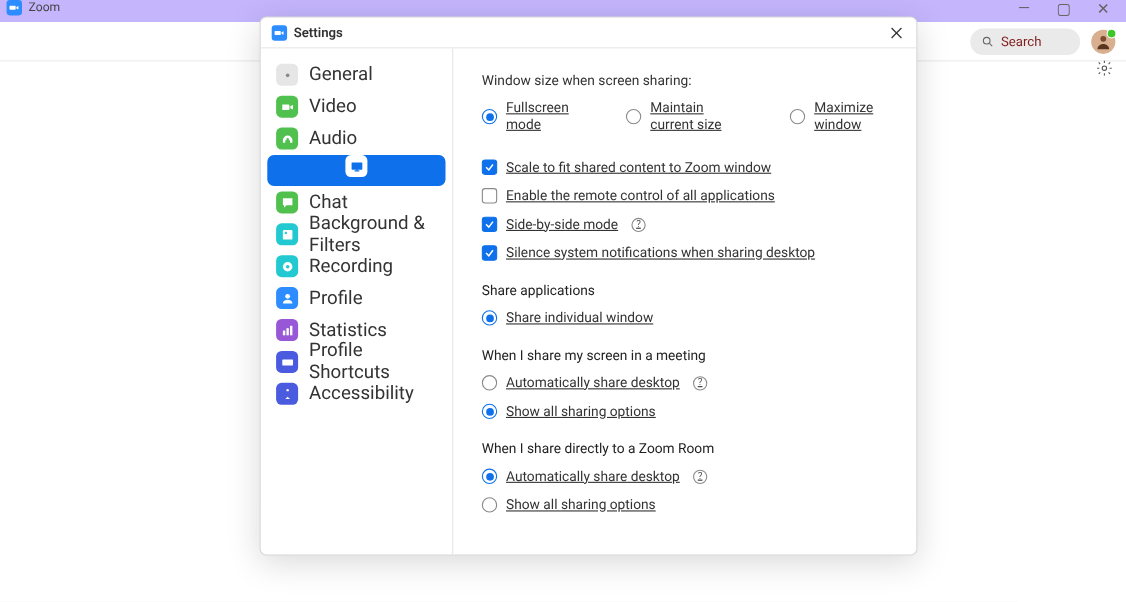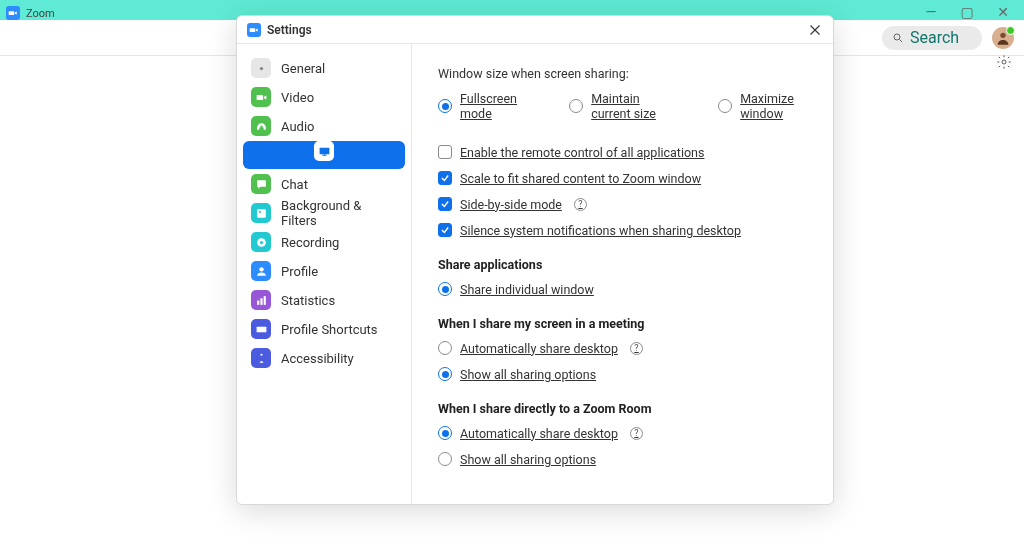--- a/index.html
+++ b/index.html
@@ -1,28 +1,28 @@
 <!DOCTYPE html>
 <html><head>
   <meta charset="utf-8">
   <style>
     * { margin: 0; padding: 0; box-sizing: border-box; font-family: -apple-system, BlinkMacSystemFont, "Segoe UI", Roboto, Helvetica, Arial, sans-serif; }
     body { width: 1024px; height: 547px; background: #f7f7f7; overflow: hidden; position: relative; }
 
     
-    .titlebar { height: 20px; background: #5eead4; display: flex; align-items: flex-end; padding: 0 6px; font-size: 11px; color: #444; }
+    .titlebar { height: 20px; background: #c4b5fd; display: flex; align-items: flex-start; padding: 0 6px; font-size: 11px; color: #444; }
     .titlebar-icon { width: 14px; height: 14px; background: #2d8cff; border-radius: 3px; display: inline-flex; align-items: center; justify-content: center; margin-right: 6px; }
     .titlebar-icon svg { width: 10px; height: 10px; fill: #fff; }
     .win-controls { margin-left: auto; display: flex; gap: 22px; color: #666; font-size: 14px; padding-right: 8px; }
     .win-controls span { width: 14px; text-align: center; }
 
     
     .toolbar { height: 36px; background: #fff; border-bottom: 1px solid #e5e5e5; display: flex; align-items: center; padding: 0 10px; }
     .toolbar-spacer { flex: 1; }
-    .search-box { display: flex; align-items: center; background: #eaeaea; border-radius: 12px; height: 24px; padding: 0 10px; width: 100px; font-size: 16px; color: #0f766e; gap: 6px; }
+    .search-box { display: flex; align-items: center; background: #eaeaea; border-radius: 12px; height: 24px; padding: 0 10px; width: 100px; font-size: 12px; color: #7f1d1d; gap: 6px; }
     .search-box svg { width: 12px; height: 12px; stroke: #666; fill: none; stroke-width: 2; }
     .avatar { width: 22px; height: 22px; border-radius: 50%; background: #d8b090; margin-left: 10px; position: relative; display:flex; align-items:center; justify-content:center; }
     .avatar svg { width:16px; height:16px; }
     .avatar::after { content:""; position:absolute; top:-1px; right:-1px; width:7px; height:7px; background:#3cc728; border-radius:50%; border:1.5px solid #fff; }
 
     .clientarea { position: absolute; top: 56px; left:0; right:0; bottom:0; background:#fff; }
     .gear-floating { position:absolute; top:54px; right:12px; color:#555; }
     .gear-floating svg { width:16px; height:16px; stroke:#555; fill:none; stroke-width:1.5; }
 
     
@@ -30,39 +30,39 @@
     .modal-header { height: 28px; display:flex; align-items:center; padding: 0 10px; border-bottom: 1px solid #e6e6e6; font-size: 12px; font-weight: 600; color:#333; }
     .modal-header-icon { width:14px; height:14px; background:#2d8cff; border-radius:3px; margin-right:6px; display:inline-flex; align-items:center; justify-content:center; }
     .modal-header-icon svg { width:10px; height:10px; fill:#fff; }
     .modal-close { margin-left:auto; width:16px; height:16px; display:flex; align-items:center; justify-content:center; }
     .modal-close svg { width:12px; height:12px; stroke:#333; stroke-width:1.5; }
 
     .modal-body { flex:1; display:flex; overflow:hidden; }
 
     
     .sidebar { width:175px; border-right:1px solid #e6e6e6; padding:10px 6px 10px 6px; }
-    .side-item { display:flex; align-items:center; gap:10px; height:28px; padding:0 8px; border-radius:6px; font-size:13px; color:#333; cursor:pointer; }
+    .side-item { display:flex; align-items:center; gap:10px; height:28px; padding:0 8px; border-radius:6px; font-size:17px; color:#333; cursor:pointer; }
     .side-item + .side-item { margin-top:1px; }
     .side-item .sicon { width:20px; height:20px; border-radius:5px; display:flex; align-items:center; justify-content:center; flex-shrink:0; }
     .side-item .sicon svg { width:13px; height:13px; }
     .side-item.selected { background:#0e71eb; color:#fff; font-weight:600;flex-direction:column; }
     .side-item.selected .sicon { background:#fff; }
     .side-item.selected .sicon svg { fill:#0e71eb; }
     .side-item.inactive .sicon { background:#e6e6e6; }
     .sicon.green { background:#50c04e; } .sicon.green svg { fill:#fff; }
     .sicon.cyan { background:#23c9d1; } .sicon.cyan svg { fill:#fff; }
     .sicon.blue { background:#2d8cff; } .sicon.blue svg { fill:#fff; }
     .sicon.purple { background:#9757d7; } .sicon.purple svg { fill:#fff; }
     .sicon.darkblue { background:#4b5be0; } .sicon.darkblue svg { fill:#fff; }
     .sicon.gray svg { fill:#888; }
 
     
     .content { flex:1; padding: 22px 26px 20px 26px; font-size:12.5px; color:#333; overflow:auto; }
     .content .label-plain { color:#333; margin-bottom:10px; }
-    .section-title { font-weight:700; margin-top:18px; margin-bottom:8px; color:#222; }
+    .section-title { font-weight:400; margin-top:18px; margin-bottom:8px; color:#222; }
     .radio-row { display:flex; gap:48px; margin-bottom:14px; }
     .ctrl-row { display:flex; align-items:center; gap:8px; margin-bottom:8px; min-height:18px;text-decoration:underline; }
     .ctrl-row + .ctrl-row { margin-top:0; }
     .check, .radio { width:14px; height:14px; display:inline-flex; align-items:center; justify-content:center; flex-shrink:0; }
     .check { border-radius:3px; border:1.5px solid #8a8a8a; }
     .check.checked { background:#0e71eb; border-color:#0e71eb; }
     .check.checked svg { width:10px; height:10px; stroke:#fff; stroke-width:2.2; fill:none; }
     .radio { border-radius:50%; border:1.5px solid #8a8a8a; }
     .radio.checked { border-color:#0e71eb; }
     .radio.checked::after { content:""; width:7px; height:7px; background:#0e71eb; border-radius:50%; }
@@ -239,32 +239,32 @@
           <span class="radio"></span>
           <span>Maintain current size</span>
         </div>
         <div class="ctrl-row">
           <span class="radio"></span>
           <span>Maximize window</span>
         </div>
       </div>
 
       <div class="ctrl-row">
-        <span class="check"></span>
-        <span>Enable the remote control of all applications</span>
-      </div>
-      <div class="ctrl-row">
         <span class="check checked">
             <svg viewBox="0 0 16 16">
               <polyline points="3,8 7,12 13,4"></polyline>
             </svg>
           </span>
         <span>Scale to fit shared content to Zoom window</span>
       </div>
       <div class="ctrl-row">
+        <span class="check"></span>
+        <span>Enable the remote control of all applications</span>
+      </div>
+      <div class="ctrl-row">
         <span class="check checked">
             <svg viewBox="0 0 16 16">
               <polyline points="3,8 7,12 13,4"></polyline>
             </svg>
           </span>
         <span>Side-by-side mode</span>
         <span class="help">?</span>
       </div>
       <div class="ctrl-row">
         <span class="check checked">

